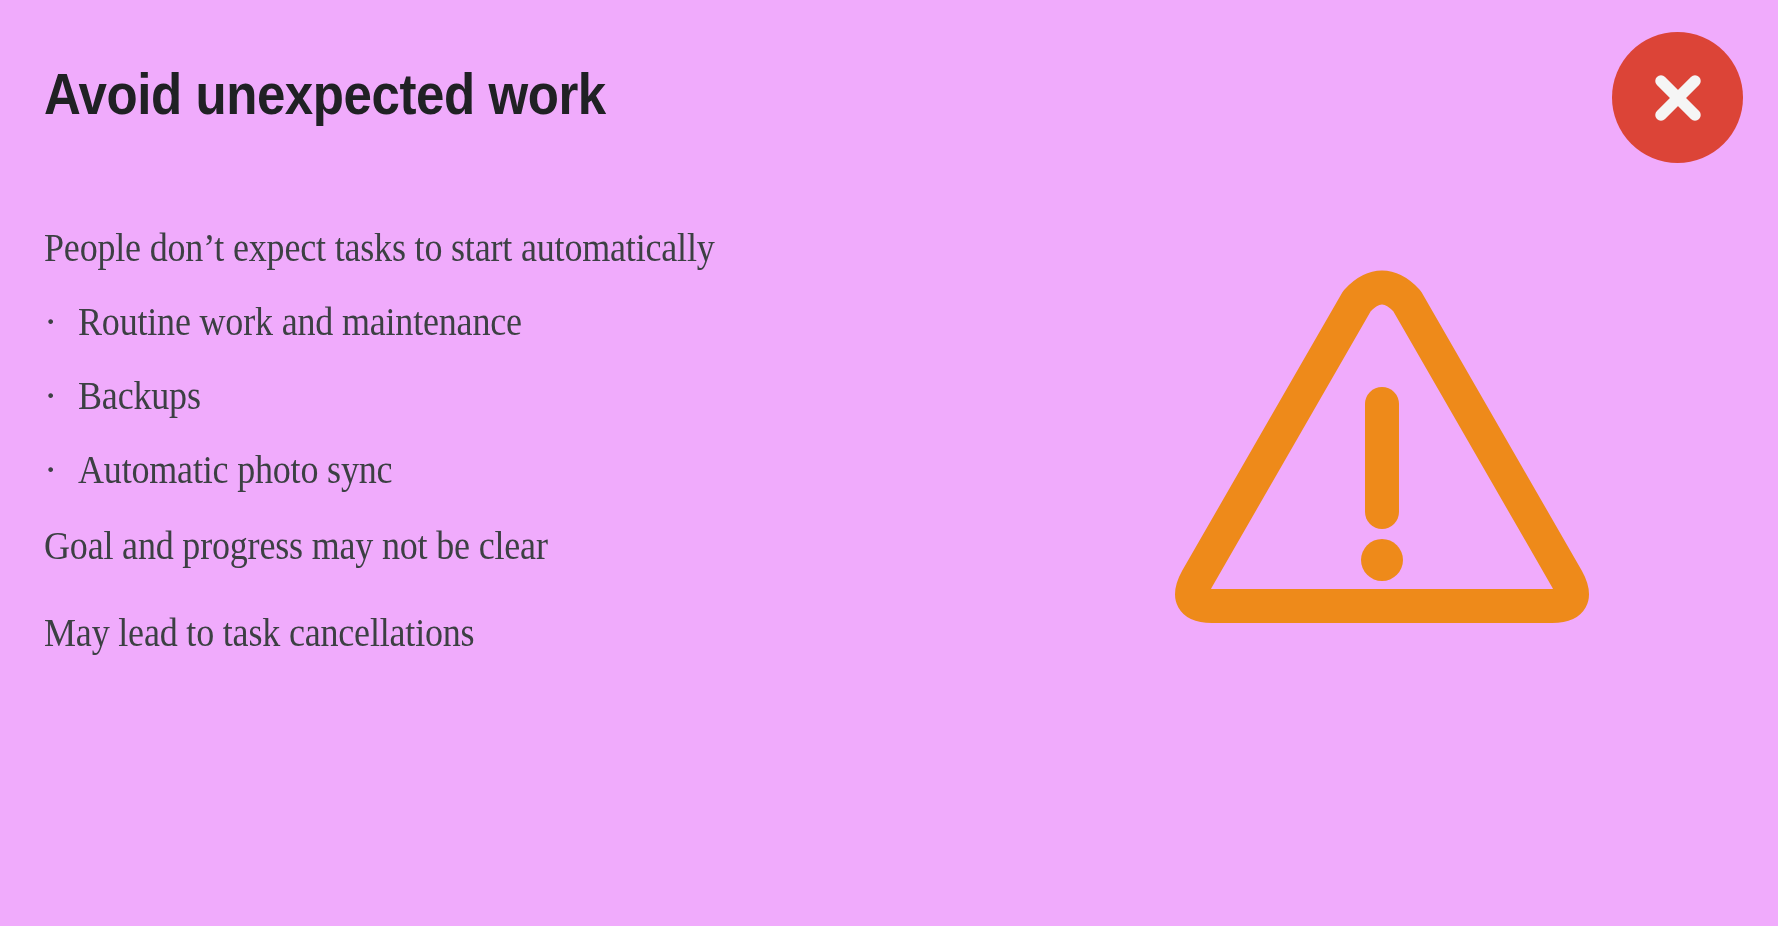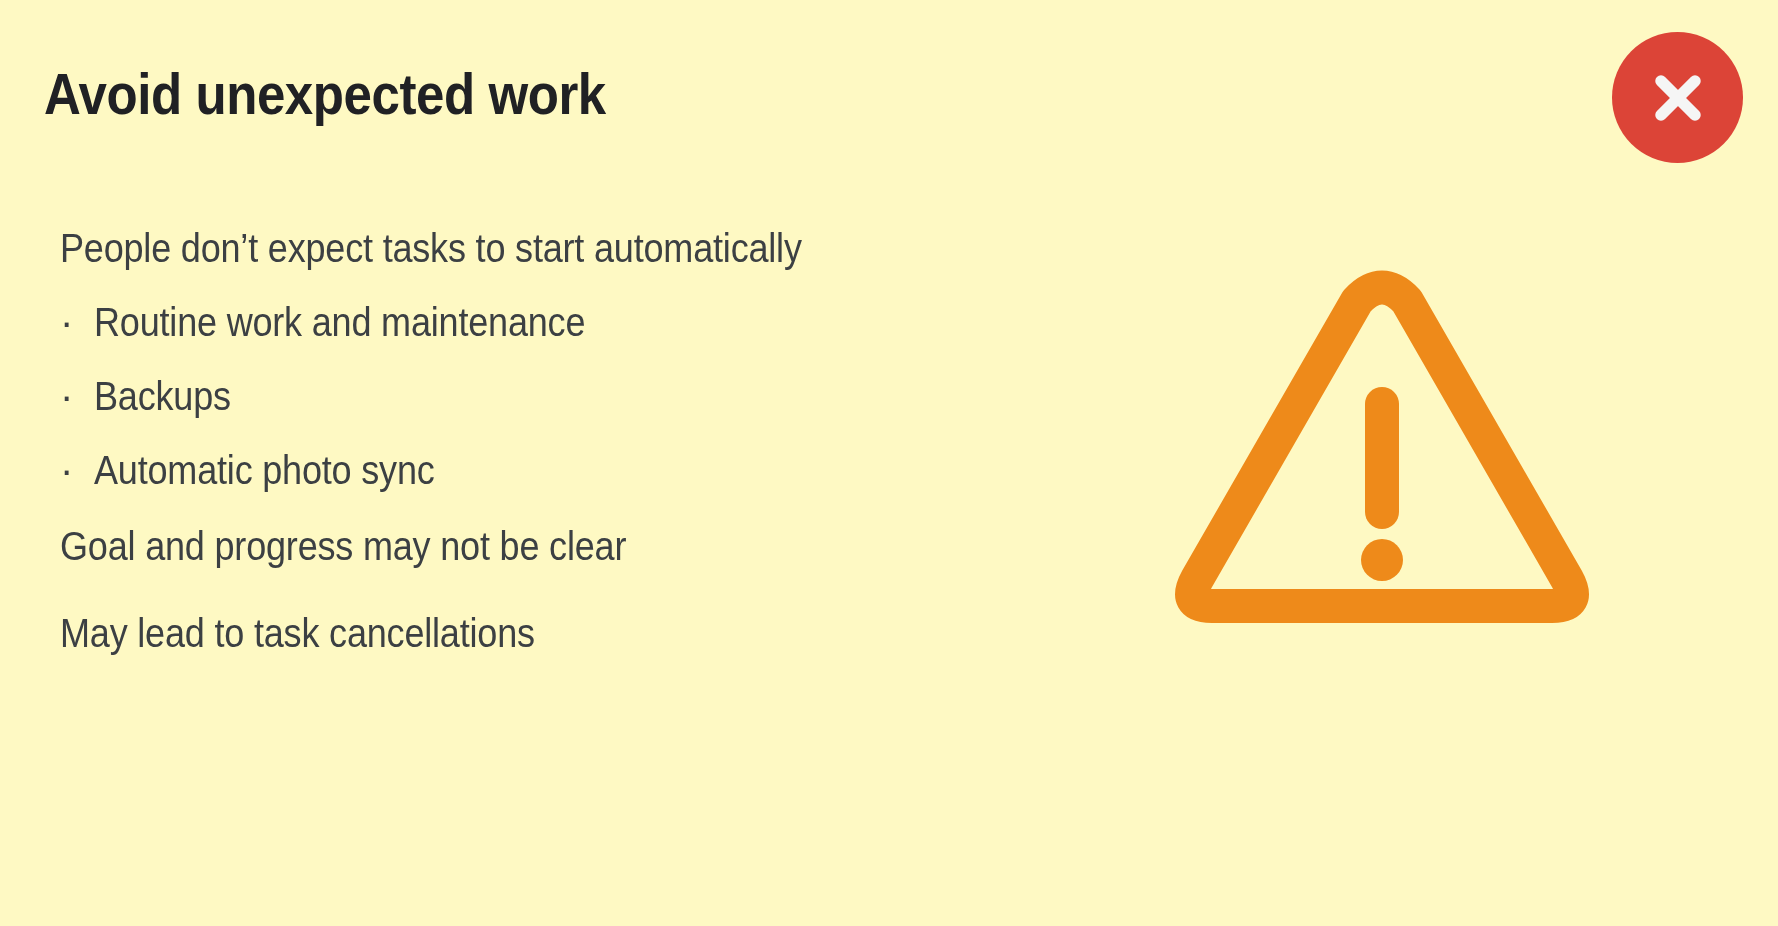--- a/index.html
+++ b/index.html
@@ -11,21 +11,21 @@
     height: 926px;
     background: #f2f2f4;
     font-family: "Liberation Sans", sans-serif;
     overflow: hidden;
     position: relative;
   }
 
   .slide {
     position: absolute;
     inset: 0;
-    background: #fef9c3;
+    background: #f0abfc;
   }
 
   
   .slide-title {
     position: absolute;
     left: 44px;
     top: 22px;
     font-size: 58px;
     line-height: 1.15;
     font-weight: 700;
@@ -52,23 +52,24 @@
     align-items: center;
     justify-content: center;
   }
   .close-button svg {
     display: block;
   }
 
   
   .body-copy {
     position: absolute;
-    left: 60px;
+    left: 44px;
     top: 228px;
     width: 1000px;
+    font-family: Liberation Serif, serif;
   }
 
   .line {
     color: #3c4043;
     font-size: 40px;
     line-height: 1.0;
     font-weight: 400;
     letter-spacing: -0.2px;
     transform: scaleX(0.90);
     transform-origin: left center;

